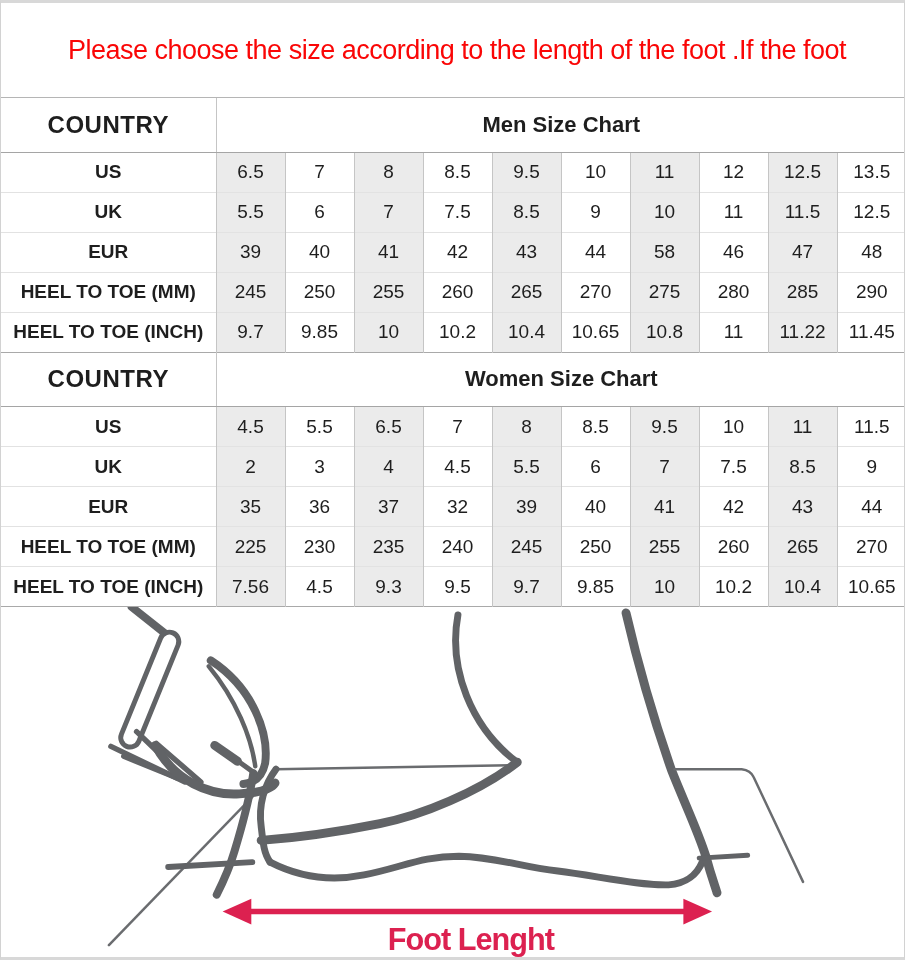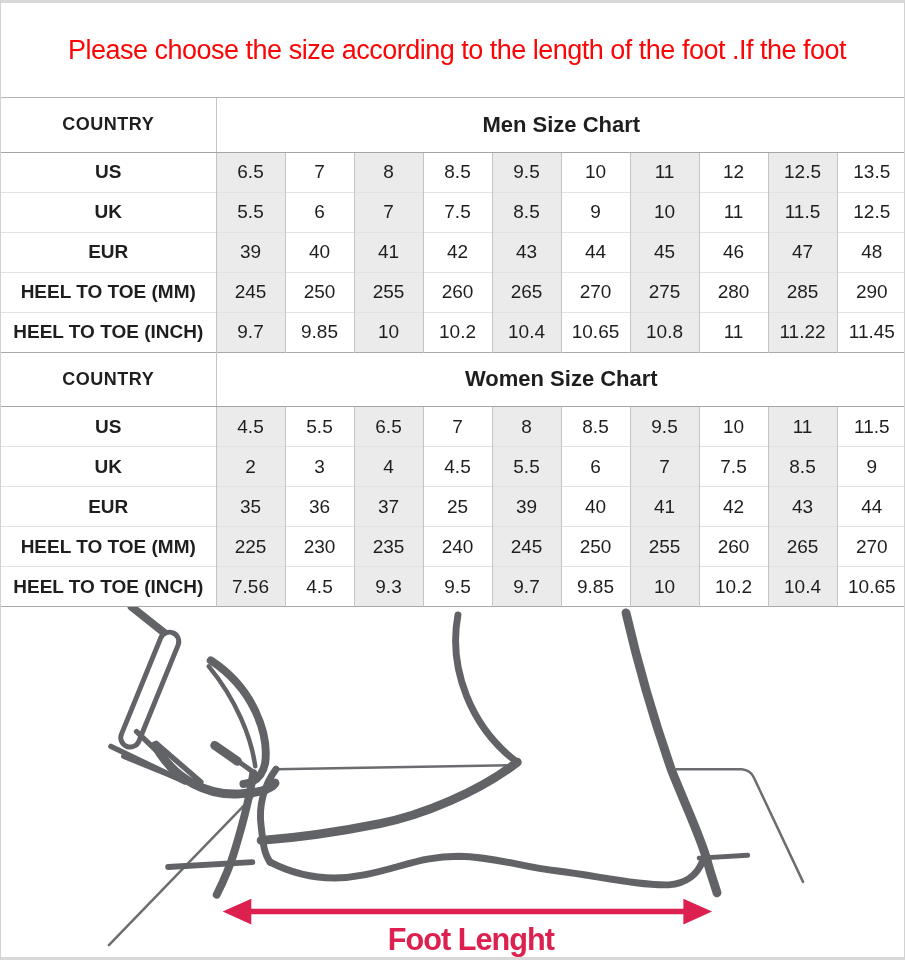--- a/index.html
+++ b/index.html
@@ -22,21 +22,21 @@
   .size-table th,.size-table td{
     padding:0;margin:0;text-align:center;vertical-align:middle;
     border-left:1px solid #c5c5c5;border-top:1px solid #e2e2e2;
     color:#1e1e1e;font-size:19px;white-space:nowrap;overflow:hidden;
   }
   .size-table tr > *:first-child{border-left:0;}
   .size-table thead th{border-top:0;border-bottom:1px solid #a5a5a5;}
   .size-table thead tr{height:54px;}
   .size-table tbody tr{height:40px;padding-left:40px;}
   .men-table tbody tr{height:40px;}
-  .size-table .country-cell{font-weight:bold;font-size:18px;letter-spacing:0.5px;}
+  .size-table .country-cell{font-weight:bold;font-size:24px;letter-spacing:0.5px;}
   .size-table .title-cell{font-weight:bold;font-size:22px;}
   .size-table tbody th{font-weight:bold;font-size:19px;}
   .size-table tbody td:nth-child(even){background:#ebebeb;}
   
   .illustration{position:relative;height:352px;width:763px;}
   .illustration svg{position:absolute;left:0;top:0;}
 </style>
 </head>
 <body>
 
@@ -95,21 +95,21 @@
             <td>12.5</td>
           </tr>
           <tr>
             <th>EUR</th>
             <td>39</td>
             <td>40</td>
             <td>41</td>
             <td>42</td>
             <td>43</td>
             <td>44</td>
-            <td>45</td>
+            <td>58</td>
             <td>46</td>
             <td>47</td>
             <td>48</td>
           </tr>
           <tr>
             <th>HEEL TO TOE (MM)</th>
             <td>245</td>
             <td>250</td>
             <td>255</td>
             <td>260</td>
@@ -182,21 +182,21 @@
             <td>7</td>
             <td>7.5</td>
             <td>8.5</td>
             <td>9</td>
           </tr>
           <tr>
             <th>EUR</th>
             <td>35</td>
             <td>36</td>
             <td>37</td>
-            <td>25</td>
+            <td>32</td>
             <td>39</td>
             <td>40</td>
             <td>41</td>
             <td>42</td>
             <td>43</td>
             <td>44</td>
           </tr>
           <tr>
             <th>HEEL TO TOE (MM)</th>
             <td>225</td>

